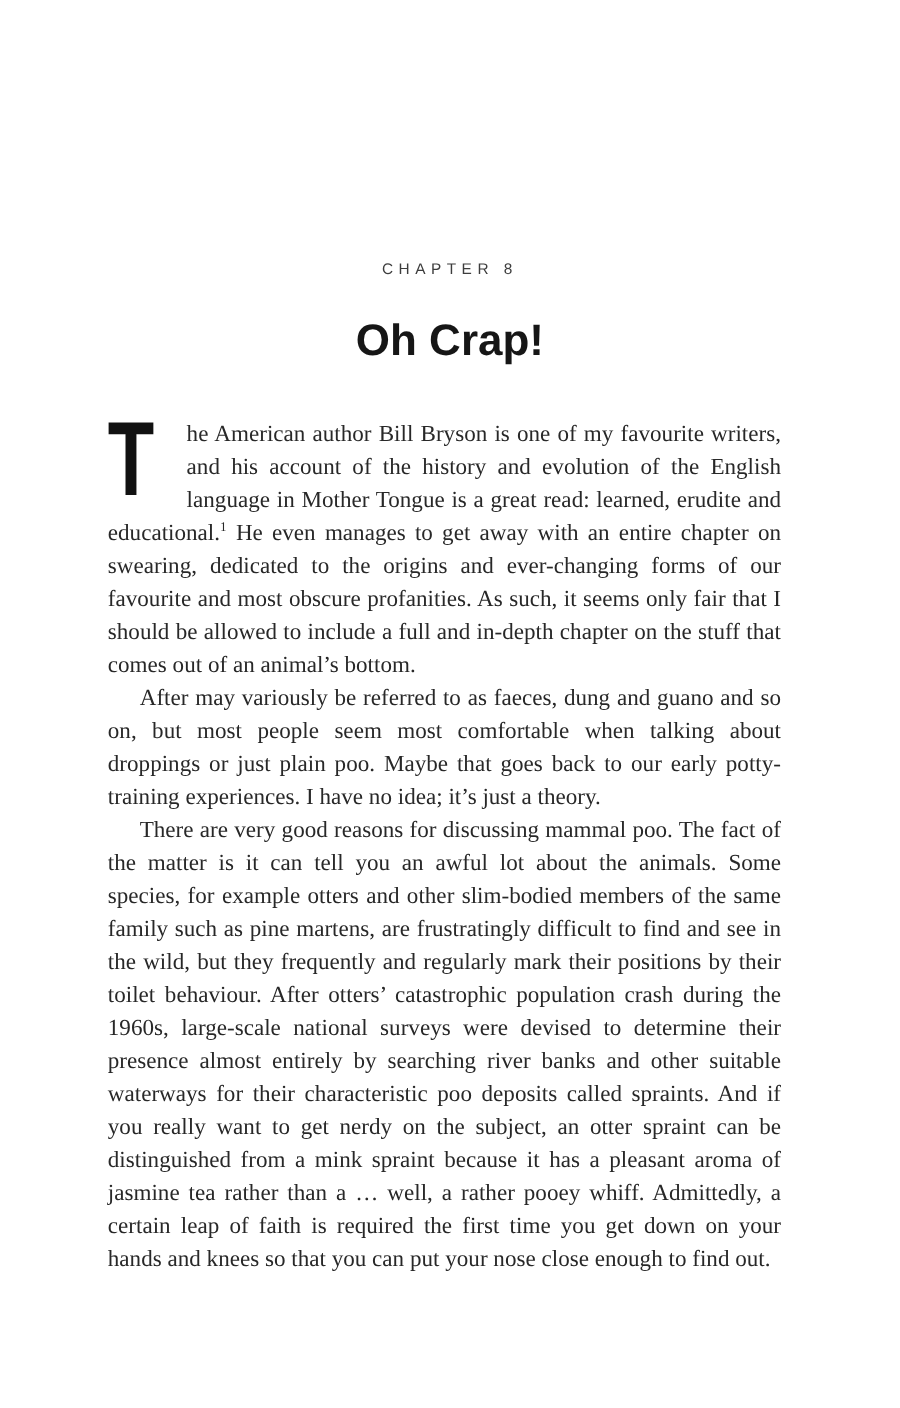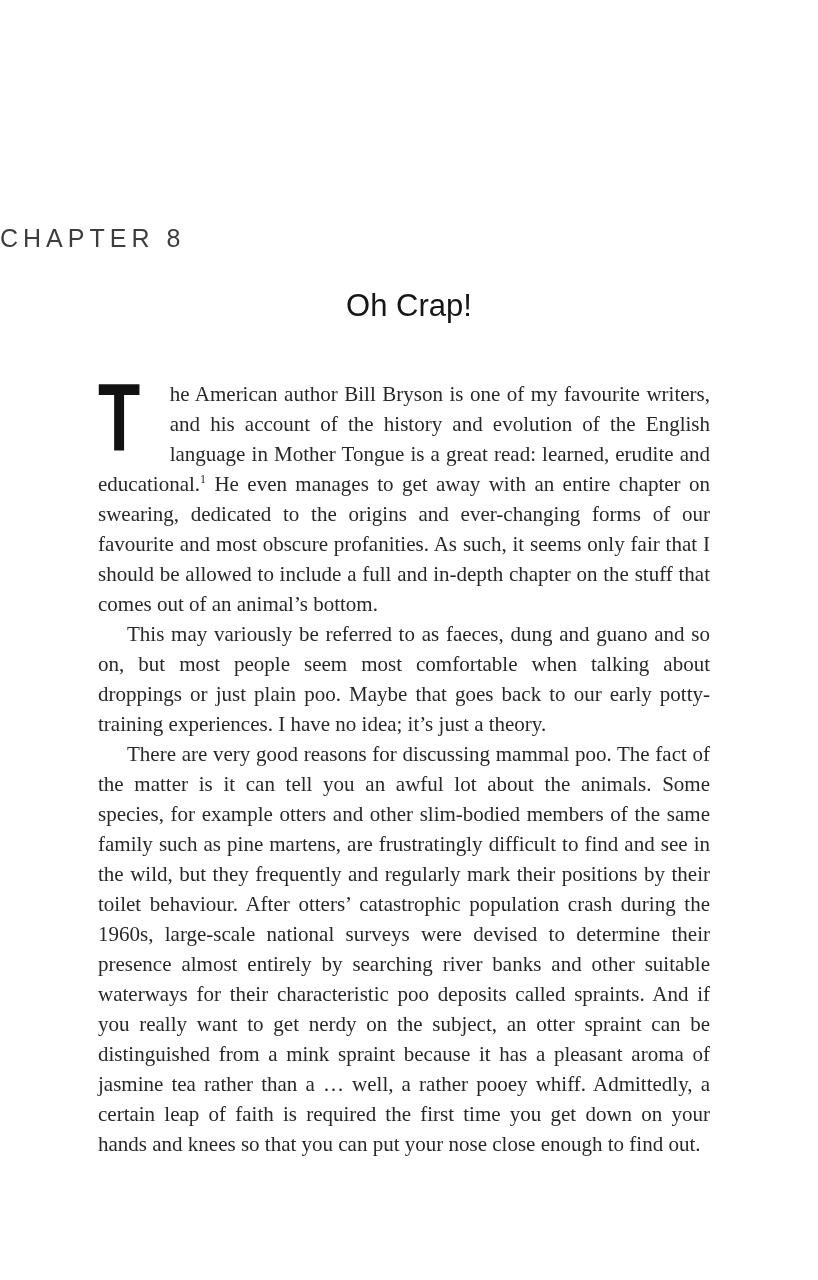--- a/index.html
+++ b/index.html
@@ -10,38 +10,39 @@
   .page {
     position: relative;
     width: 818px;
     height: 1280px;
     background: #ffffff;
     overflow: hidden;
     font-family: "Liberation Serif", serif;
   }
   .chapter-label {
     position: absolute;
-    top: 224px;
+    top: 236px;
     left: 0;
     width: 100%;
+    text-align: center;
     font-family: "Liberation Sans", sans-serif;
-    font-size: 25px;
+    font-size: 14px;
     font-weight: 400;
     letter-spacing: 5px;
     color: #3d3d3d;
   }
   .chapter-title {
     position: absolute;
     top: 288px;
     left: 0;
     width: 100%;
     text-align: center;
     font-family: "Liberation Sans", sans-serif;
-    font-size: 31px;
-    font-weight: 400;
+    font-size: 40px;
+    font-weight: 700;
     letter-spacing: 0px;
     color: #161616;
   }
   .text-block {
     position: absolute;
     left: 98px;
     top: 379px;
     width: 612px;
     font-size: 21px;
     line-height: 30px;
@@ -85,19 +86,19 @@
   <div class="chapter-label">CHAPTER 8</div>
 
   <h1 class="chapter-title" style="margin:0;">Oh Crap!</h1>
 
   <div class="text-block">
 
     <p>
       <span class="drop-cap">T</span><span>he American author Bill Bryson is one of my favourite writers, and his account of the history and evolution of the English language in </span><span class="italic">Mother Tongue</span><span> is a great read: learned, erudite and educational.</span><sup class="footnote-marker">1</sup><span> He even manages to get away with an entire chapter on swearing, dedicated to the origins and ever-changing forms of our favourite and most obscure profanities. As such, it seems only fair that I should be allowed to include a full and in-depth chapter on the stuff that comes out of an animal’s bottom.</span>
     </p>
 
-    <p class="indented">This may variously be referred to as faeces, dung and guano and so on, but most people seem most comfortable when talking about droppings or just plain poo. Maybe that goes back to our early potty-training experiences. I have no idea; it’s just a theory.</p>
+    <p class="indented">After may variously be referred to as faeces, dung and guano and so on, but most people seem most comfortable when talking about droppings or just plain poo. Maybe that goes back to our early potty-training experiences. I have no idea; it’s just a theory.</p>
 
     <p class="indented">There are very good reasons for discussing mammal poo. The fact of the matter is it can tell you an awful lot about the animals. Some species, for example otters and other slim-bodied members of the same family such as pine martens, are frustratingly difficult to find and see in the wild, but they frequently and regularly mark their positions by their toilet behaviour. After otters’ catastrophic population crash during the 1960s, large-scale national surveys were devised to determine their presence almost entirely by searching river banks and other suitable waterways for their characteristic poo deposits called spraints. And if you really want to get nerdy on the subject, an otter spraint can be distinguished from a mink spraint because it has a pleasant aroma of jasmine tea rather than a … well, a rather pooey whiff. Admittedly, a certain leap of faith is required the first time you get down on your hands and knees so that you can put your nose close enough to find out.</p>
 
   </div>
 
 </div>
 
 </body></html>

